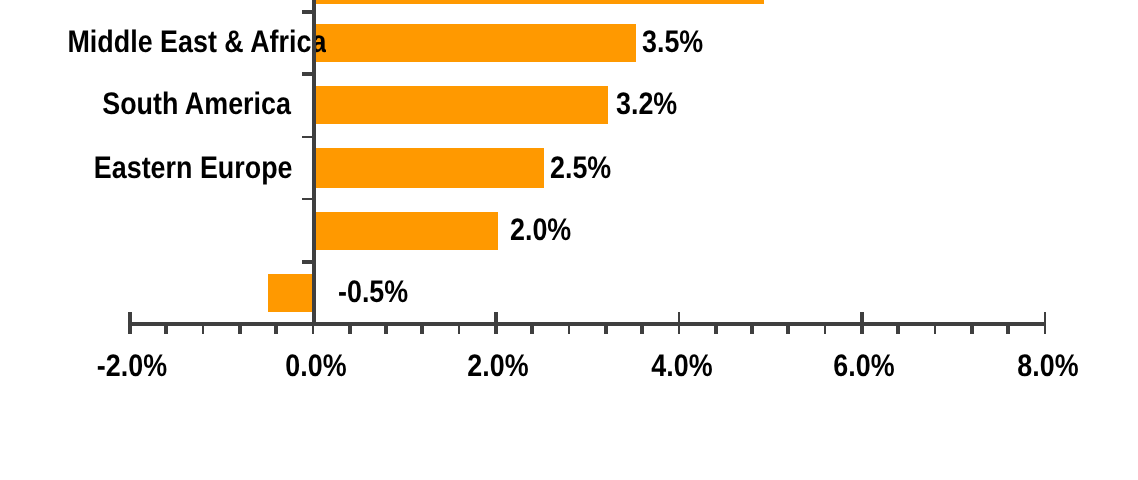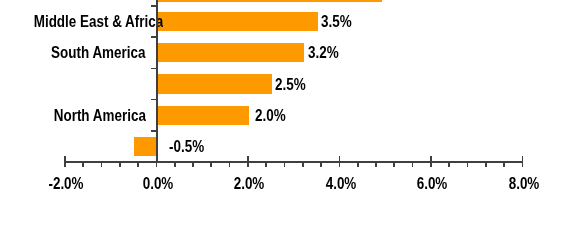--- a/index.html
+++ b/index.html
@@ -35,22 +35,22 @@
   <div class="bar" id="bar-2" style="left: 157.6px; top: 74.35px; width: 114.375px; height: 19.3px;"></div>
   <div class="bar" id="bar-3" style="left: 157.6px; top: 105.65px; width: 91.5px; height: 19.3px;"></div>
   <div class="bar" id="bar-4" style="left: 133.525px; top: 136.95px; width: 22.875px; height: 19.3px;"></div>
 
   <div class="cat-clip" id="catclip-0" style="top: 11.9px; width: 145px;">
     <div class="txt cat-label">Middle East &amp; Africa</div>
   </div>
   <div class="cat-clip" id="catclip-1" style="top: 43.2px; width: 127.4px; text-decoration: underline;">
     <div class="txt cat-label">South America</div>
   </div>
-  <div class="cat-clip" id="catclip-3" style="top: 105.8px; width: 127.4px;">
-    <div class="txt cat-label">North America</div>
+  <div class="cat-clip" id="catclip-2" style="top: 74.5px; width: 127.4px;">
+    <div class="txt cat-label">Eastern Europe</div>
   </div>
 
   <div class="txt val-label" id="val-0" style="left: 320.525px; top: 13.9px;">3.5%</div>
   <div class="txt val-label" id="val-1" style="left: 307.8px; top: 45.2px;">3.2%</div>
   <div class="txt val-label" id="val-2" style="left: 274.575px; top: 76.5px;">2.5%</div>
   <div class="txt val-label" id="val-3" style="left: 255.1px; top: 107.8px;">2.0%</div>
   <div class="txt val-label" id="val-4" style="left: 169.325px; top: 139.1px;">-0.5%</div>
 
   <div class="ln" id="y-axis" style="left: 156.2px; top: 0px; width: 1.8px; height: 162.6px;"></div>
   <div class="ln" id="x-axis" style="left: 64.9px; top: 160.6px; width: 457.5px; height: 2px;"></div>

